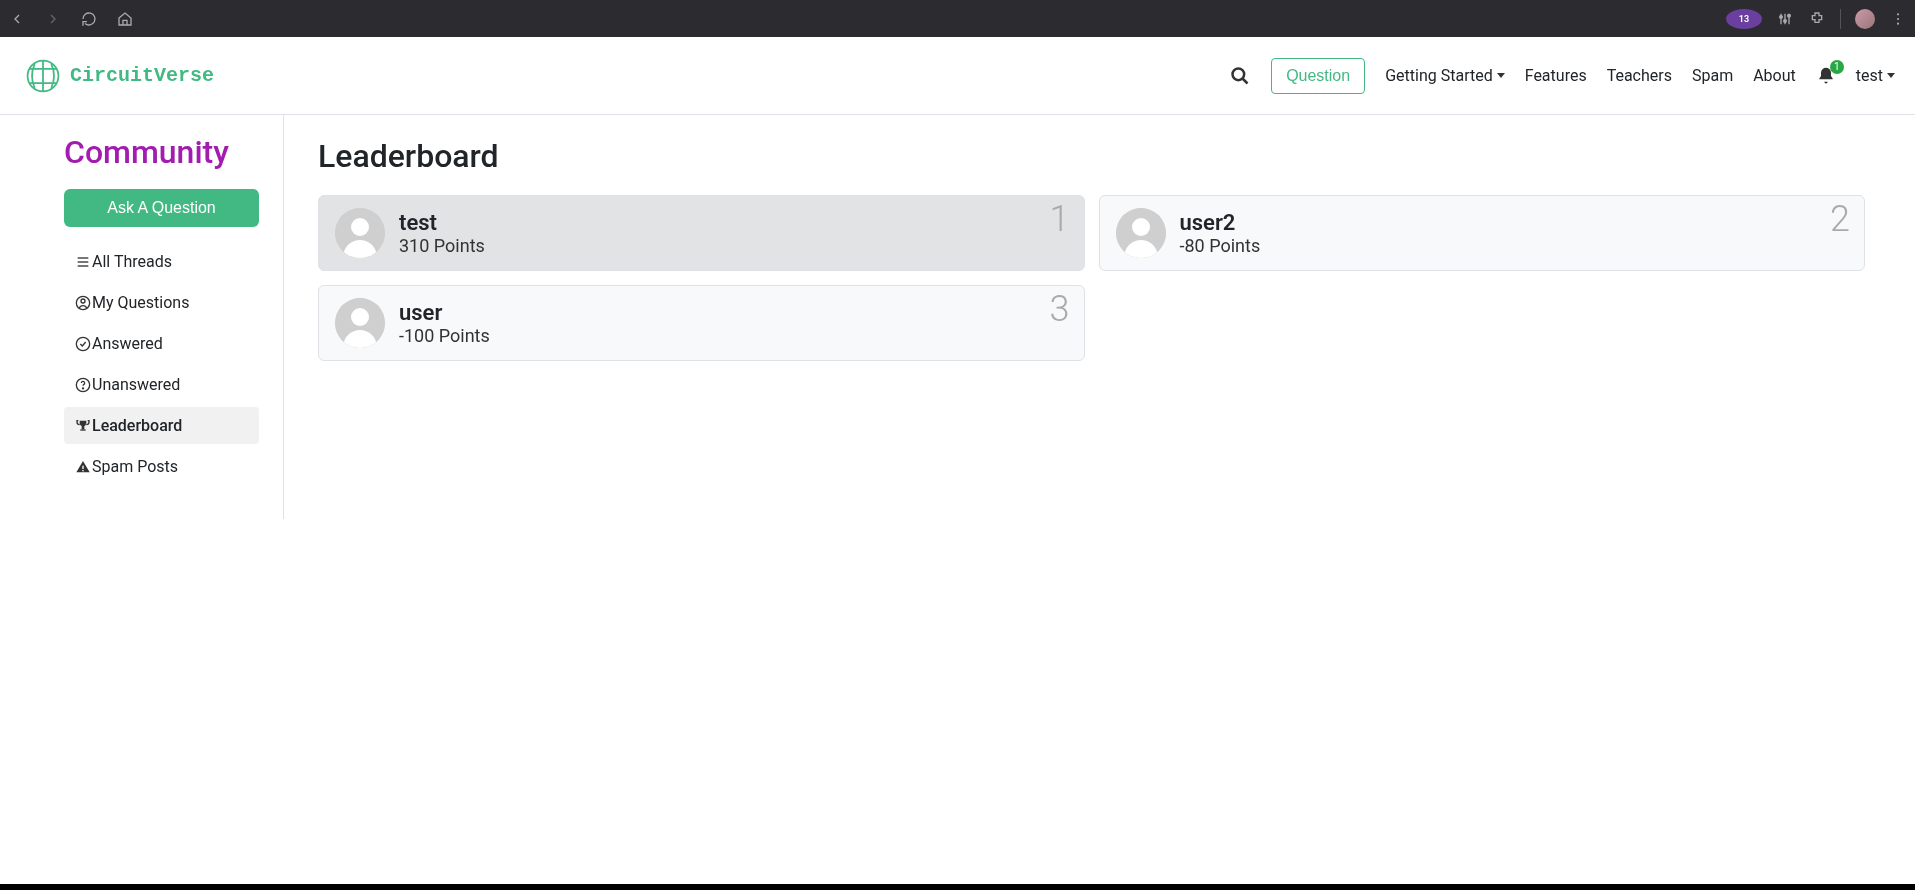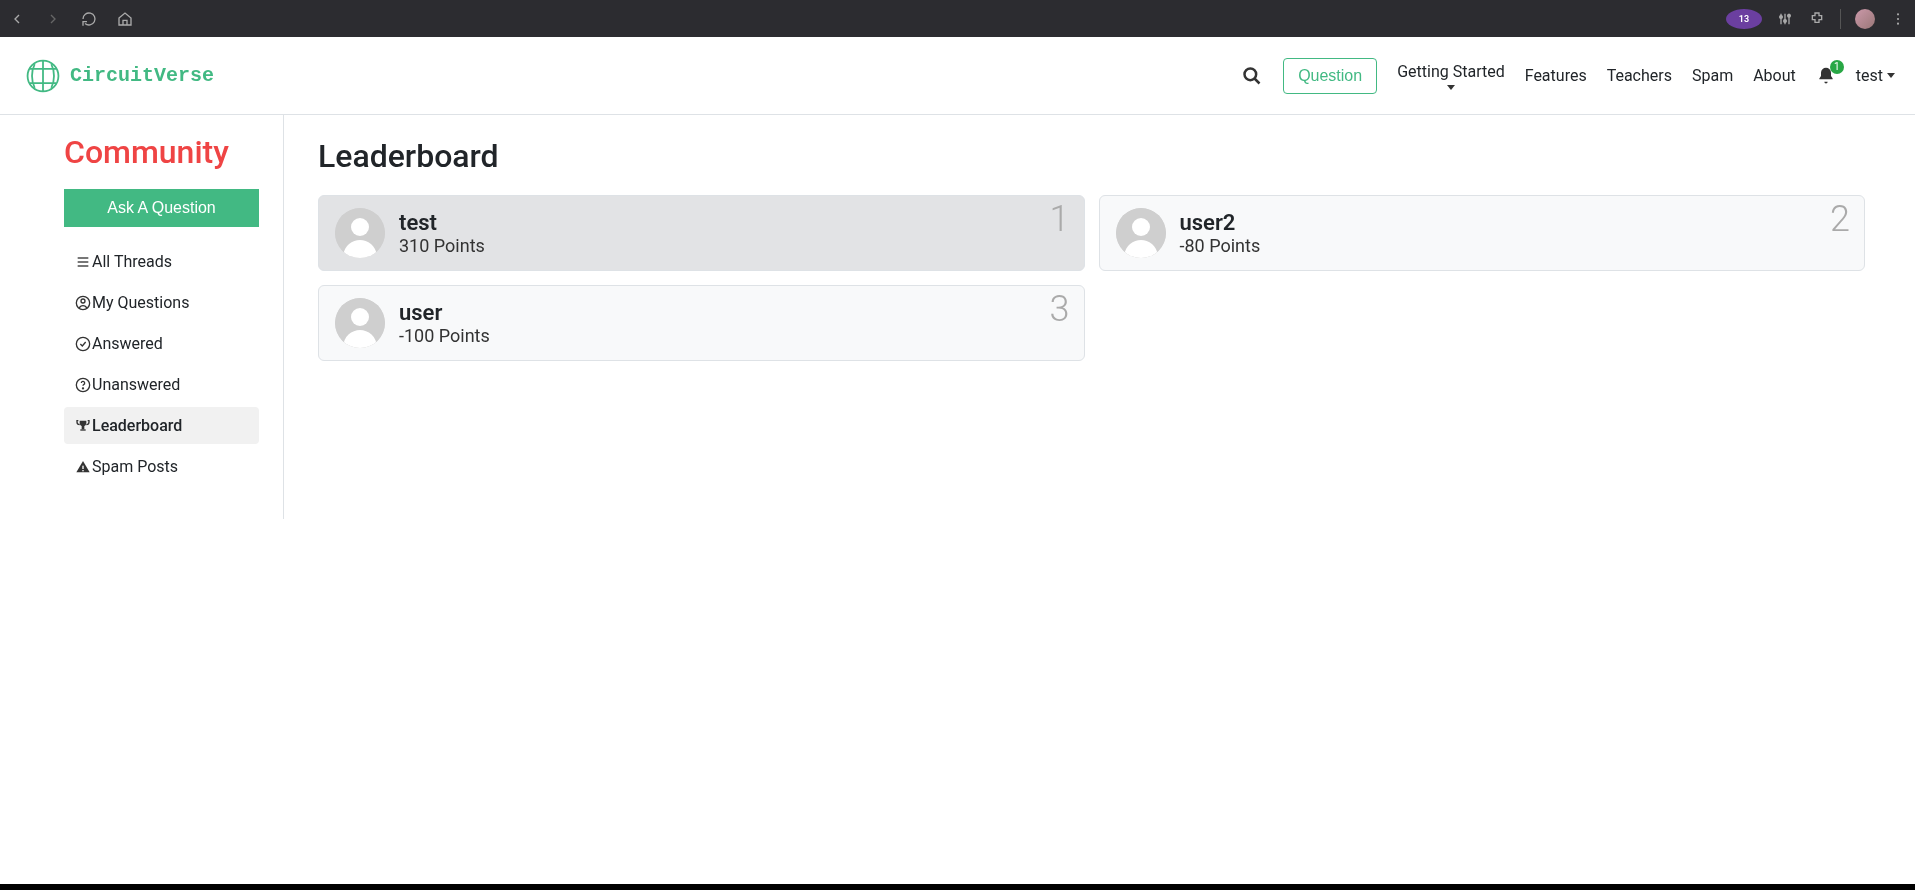--- a/index.html
+++ b/index.html
@@ -21,32 +21,32 @@
   .profile-av { width:20px; height:20px; border-radius:50%; background: linear-gradient(135deg,#c9a,#977); display:block; }
 
   
   .navbar { height: 78px; border-bottom: 1px solid #dee2e6; display:flex; align-items:center; padding: 0 20px; background:#fff; }
   .logo-wrap { display:flex; align-items:center; gap:8px; margin-left:4px;font-family:Liberation Mono, monospace; }
   .logo-mark { width:38px; height:38px; }
   .logo-text { color:#42b983; font-weight:700; font-size:20px; }
   .nav-right { margin-left:auto; display:flex; align-items:center; gap:20px; }
   .nav-search { color:#333; width:22px; height:22px; display:flex; align-items:center; justify-content:center; cursor:pointer; }
   .btn-sim { border:1px solid #42b983; color:#42b983; background:#fff; padding:8px 14px; border-radius:4px; font-size:16px; cursor:pointer; }
-  .nav-link { color:#212529; font-size:16px; cursor:pointer; display:flex; align-items:center; gap:4px;flex-direction:column; }
+  .nav-link { color:#212529; font-size:16px; cursor:pointer; display:flex; align-items:center; gap:4px; }
   .bell-wrap { position:relative; cursor:pointer; }
   .bell-badge { position:absolute; top:-6px; right:-8px; background:#28a745; color:#fff; border-radius:50%; width:14px; height:14px; font-size:10px; display:flex; align-items:center; justify-content:center; }
   .user-drop { display:flex; align-items:center; gap:4px; cursor:pointer; color:#212529; font-size:16px; }
   .caret-down { width:0; height:0; border-left:4px solid transparent; border-right:4px solid transparent; border-top:5px solid #333; }
 
   
   .main-wrap { display:flex; }
   .sidebar { width:284px; border-right:1px solid #dee2e6; padding: 18px 12px 30px 12px; min-height: 390px; }
   .sidebar-inner { padding-left: 52px; padding-right: 12px; }
-  .community-h { font-size:32px; font-weight:500; margin-bottom: 18px; color:#ef4444; }
-  .ask-btn { display:block; width:100%; background:#42b983; color:#fff; border:none; padding:10px 0; font-size:16px; border-radius:0; cursor:pointer; margin-bottom: 16px; text-align:center; }
+  .community-h { font-size:32px; font-weight:500; margin-bottom: 18px; color:#a21caf; }
+  .ask-btn { display:block; width:100%; background:#42b983; color:#fff; border:none; padding:10px 0; font-size:16px; border-radius:6px; cursor:pointer; margin-bottom: 16px; text-align:center; }
   .side-nav { list-style:none; }
   .side-item { display:flex; align-items:center; padding:9px 10px; color:#212529; font-size:16px; cursor:pointer; border-radius:4px; margin-bottom:4px; }
   .side-item.active { background:#f1f1f1; font-weight:500; }
   .side-ico { width:18px; height:18px; display:flex; align-items:center; justify-content:center; color:#333; flex-shrink:0; }
 
   .content { flex:1; padding: 22px 50px 30px 34px; }
   .page-title { font-size:32px; font-weight:500; margin-bottom: 20px; }
   .lb-grid { display:flex; flex-wrap:wrap; gap:14px; }
   .lb-card { width: calc(50% - 7px); border:1px solid #dee2e6; border-radius:6px; padding:12px 16px; display:flex; align-items:center; gap:14px; background:#f8f9fa; position:relative; }
   .lb-card.first { background:#e2e3e5; }

